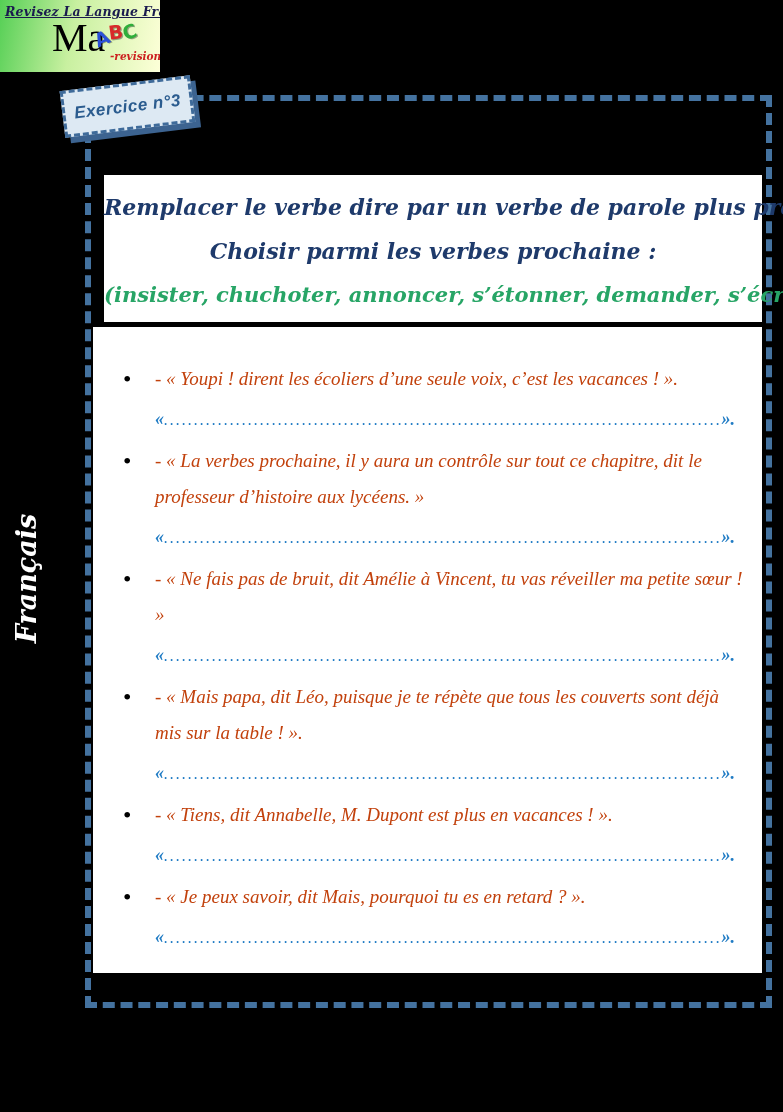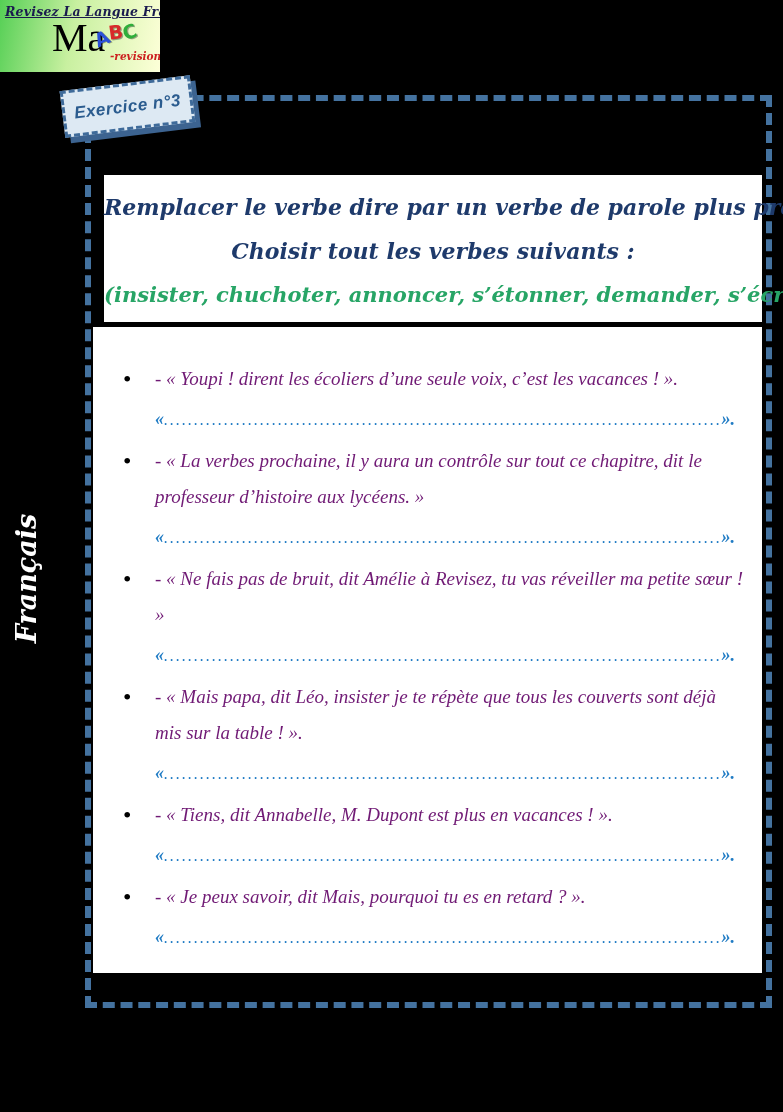--- a/index.html
+++ b/index.html
@@ -88,21 +88,21 @@
     background: #ffffff; padding: 34px 18px 0 38px; z-index: 2;
   }
   .item-list { list-style: none; }
   .item { position: relative; padding-left: 24px; }
   .item::before {
     content: "\2022"; position: absolute; left: -8px; top: 0;
     font-size: 24px; line-height: 36px; color: #000;
   }
   .item-text {
     font-family: "Liberation Serif", serif; font-style: italic;
-    font-size: 19px; line-height: 36px; color: #701a75;
+    font-size: 19px; line-height: 36px; color: #c2410c;
   }
   .answer-row {
     display: flex; align-items: baseline; width: 580px;
     margin: 5px 0 6px 0;
     font-family: "Liberation Serif", serif; font-style: italic;
     color: #1f7bc4; font-size: 18px; line-height: 35px;
   }
   .answer-open, .answer-close { flex: 0 0 auto; font-weight: bold; }
   .answer-dots {
     flex: 1 1 auto; overflow: hidden; white-space: nowrap;
@@ -126,21 +126,21 @@
   <div class="frame"></div>
 
   <div class="badge">
     <span class="badge-label">Exercice n°3</span>
   </div>
 
   <div class="side-label">Français</div>
 
   <div class="title-box">
     <div class="title-line">Remplacer le verbe dire par un verbe de parole plus précis.</div>
-    <div class="title-line">Choisir tout les verbes suivants :</div>
+    <div class="title-line">Choisir parmi les verbes prochaine :</div>
     <div class="title-verbs">(insister, chuchoter, annoncer, s’étonner, demander, s’écrier)</div>
   </div>
 
   <div class="content-box">
     <ul class="item-list">
 
       <li class="item">
         <div class="item-text">- « Youpi ! dirent les écoliers d’une seule voix, c’est les vacances ! ».</div>
         <div class="answer-row">
           <span class="answer-open">«</span>
@@ -152,30 +152,30 @@
       <li class="item">
         <div class="item-text">- « La verbes prochaine, il y aura un contrôle sur tout ce chapitre, dit le professeur d’histoire aux lycéens. »</div>
         <div class="answer-row">
           <span class="answer-open">«</span>
           <span class="answer-dots">........................................................................................................................</span>
           <span class="answer-close">».</span>
         </div>
       </li>
 
       <li class="item">
-        <div class="item-text">- « Ne fais pas de bruit,  dit Amélie à Revisez,  tu vas réveiller ma petite sœur ! »</div>
-        <div class="answer-row">
-          <span class="answer-open">«</span>
-          <span class="answer-dots">........................................................................................................................</span>
-          <span class="answer-close">».</span>
-        </div>
-      </li>
-
-      <li class="item">
-        <div class="item-text">- « Mais papa, dit Léo, insister je te répète que tous les couverts sont déjà mis sur la table ! ».</div>
+        <div class="item-text">- « Ne fais pas de bruit,  dit Amélie à Vincent,  tu vas réveiller ma petite sœur ! »</div>
+        <div class="answer-row">
+          <span class="answer-open">«</span>
+          <span class="answer-dots">........................................................................................................................</span>
+          <span class="answer-close">».</span>
+        </div>
+      </li>
+
+      <li class="item">
+        <div class="item-text">- « Mais papa, dit Léo, puisque je te répète que tous les couverts sont déjà mis sur la table ! ».</div>
         <div class="answer-row">
           <span class="answer-open">«</span>
           <span class="answer-dots">........................................................................................................................</span>
           <span class="answer-close">».</span>
         </div>
       </li>
 
       <li class="item">
         <div class="item-text">- « Tiens, dit Annabelle, M. Dupont est plus en vacances ! ».</div>
         <div class="answer-row">

